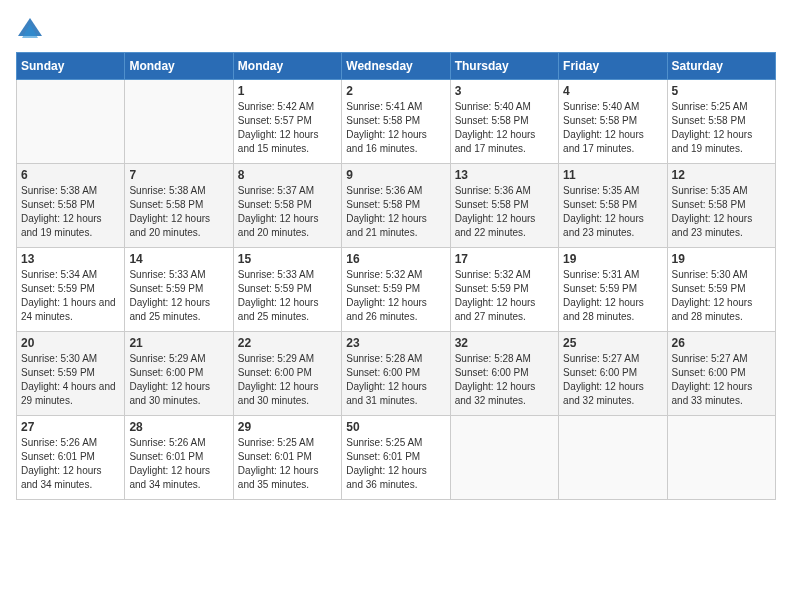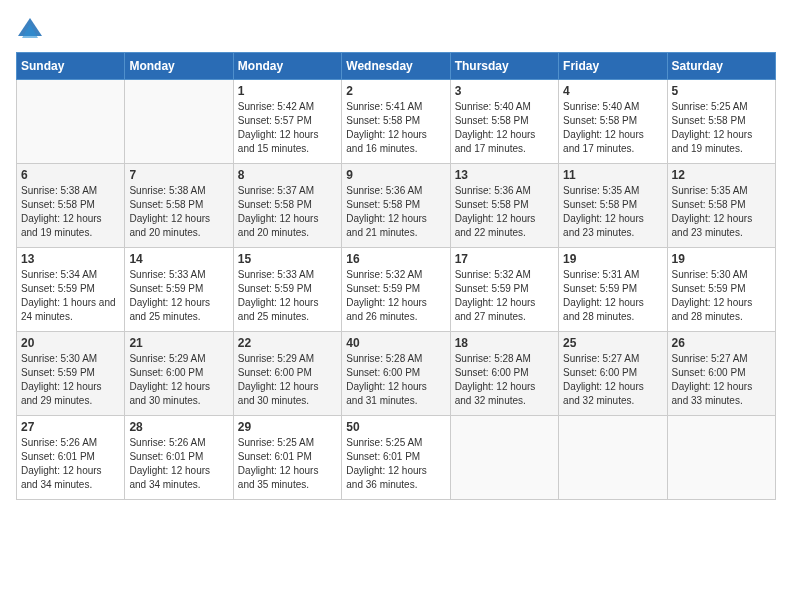--- a/index.html
+++ b/index.html
@@ -290,49 +290,49 @@
           <span>Daylight: 12 hours and 28 minutes.</span>
         </div>
       </td>
       </tr>
       <tr>
         <td>
         <span class="day-num">20</span>
         <div class="day-detail">
           <span>Sunrise: 5:30 AM</span><br>
           <span>Sunset: 5:59 PM</span><br>
-          <span>Daylight: 12 hours and 29 minutes.</span>
+          <span>Daylight: 4 hours and 29 minutes.</span>
         </div>
       </td>
         <td>
         <span class="day-num">21</span>
         <div class="day-detail">
           <span>Sunrise: 5:29 AM</span><br>
           <span>Sunset: 6:00 PM</span><br>
           <span>Daylight: 12 hours and 30 minutes.</span>
         </div>
       </td>
         <td>
         <span class="day-num">22</span>
         <div class="day-detail">
           <span>Sunrise: 5:29 AM</span><br>
           <span>Sunset: 6:00 PM</span><br>
           <span>Daylight: 12 hours and 30 minutes.</span>
         </div>
       </td>
         <td>
-        <span class="day-num">40</span>
+        <span class="day-num">23</span>
         <div class="day-detail">
           <span>Sunrise: 5:28 AM</span><br>
           <span>Sunset: 6:00 PM</span><br>
           <span>Daylight: 12 hours and 31 minutes.</span>
         </div>
       </td>
         <td>
-        <span class="day-num">18</span>
+        <span class="day-num">32</span>
         <div class="day-detail">
           <span>Sunrise: 5:28 AM</span><br>
           <span>Sunset: 6:00 PM</span><br>
           <span>Daylight: 12 hours and 32 minutes.</span>
         </div>
       </td>
         <td>
         <span class="day-num">25</span>
         <div class="day-detail">
           <span>Sunrise: 5:27 AM</span><br>

